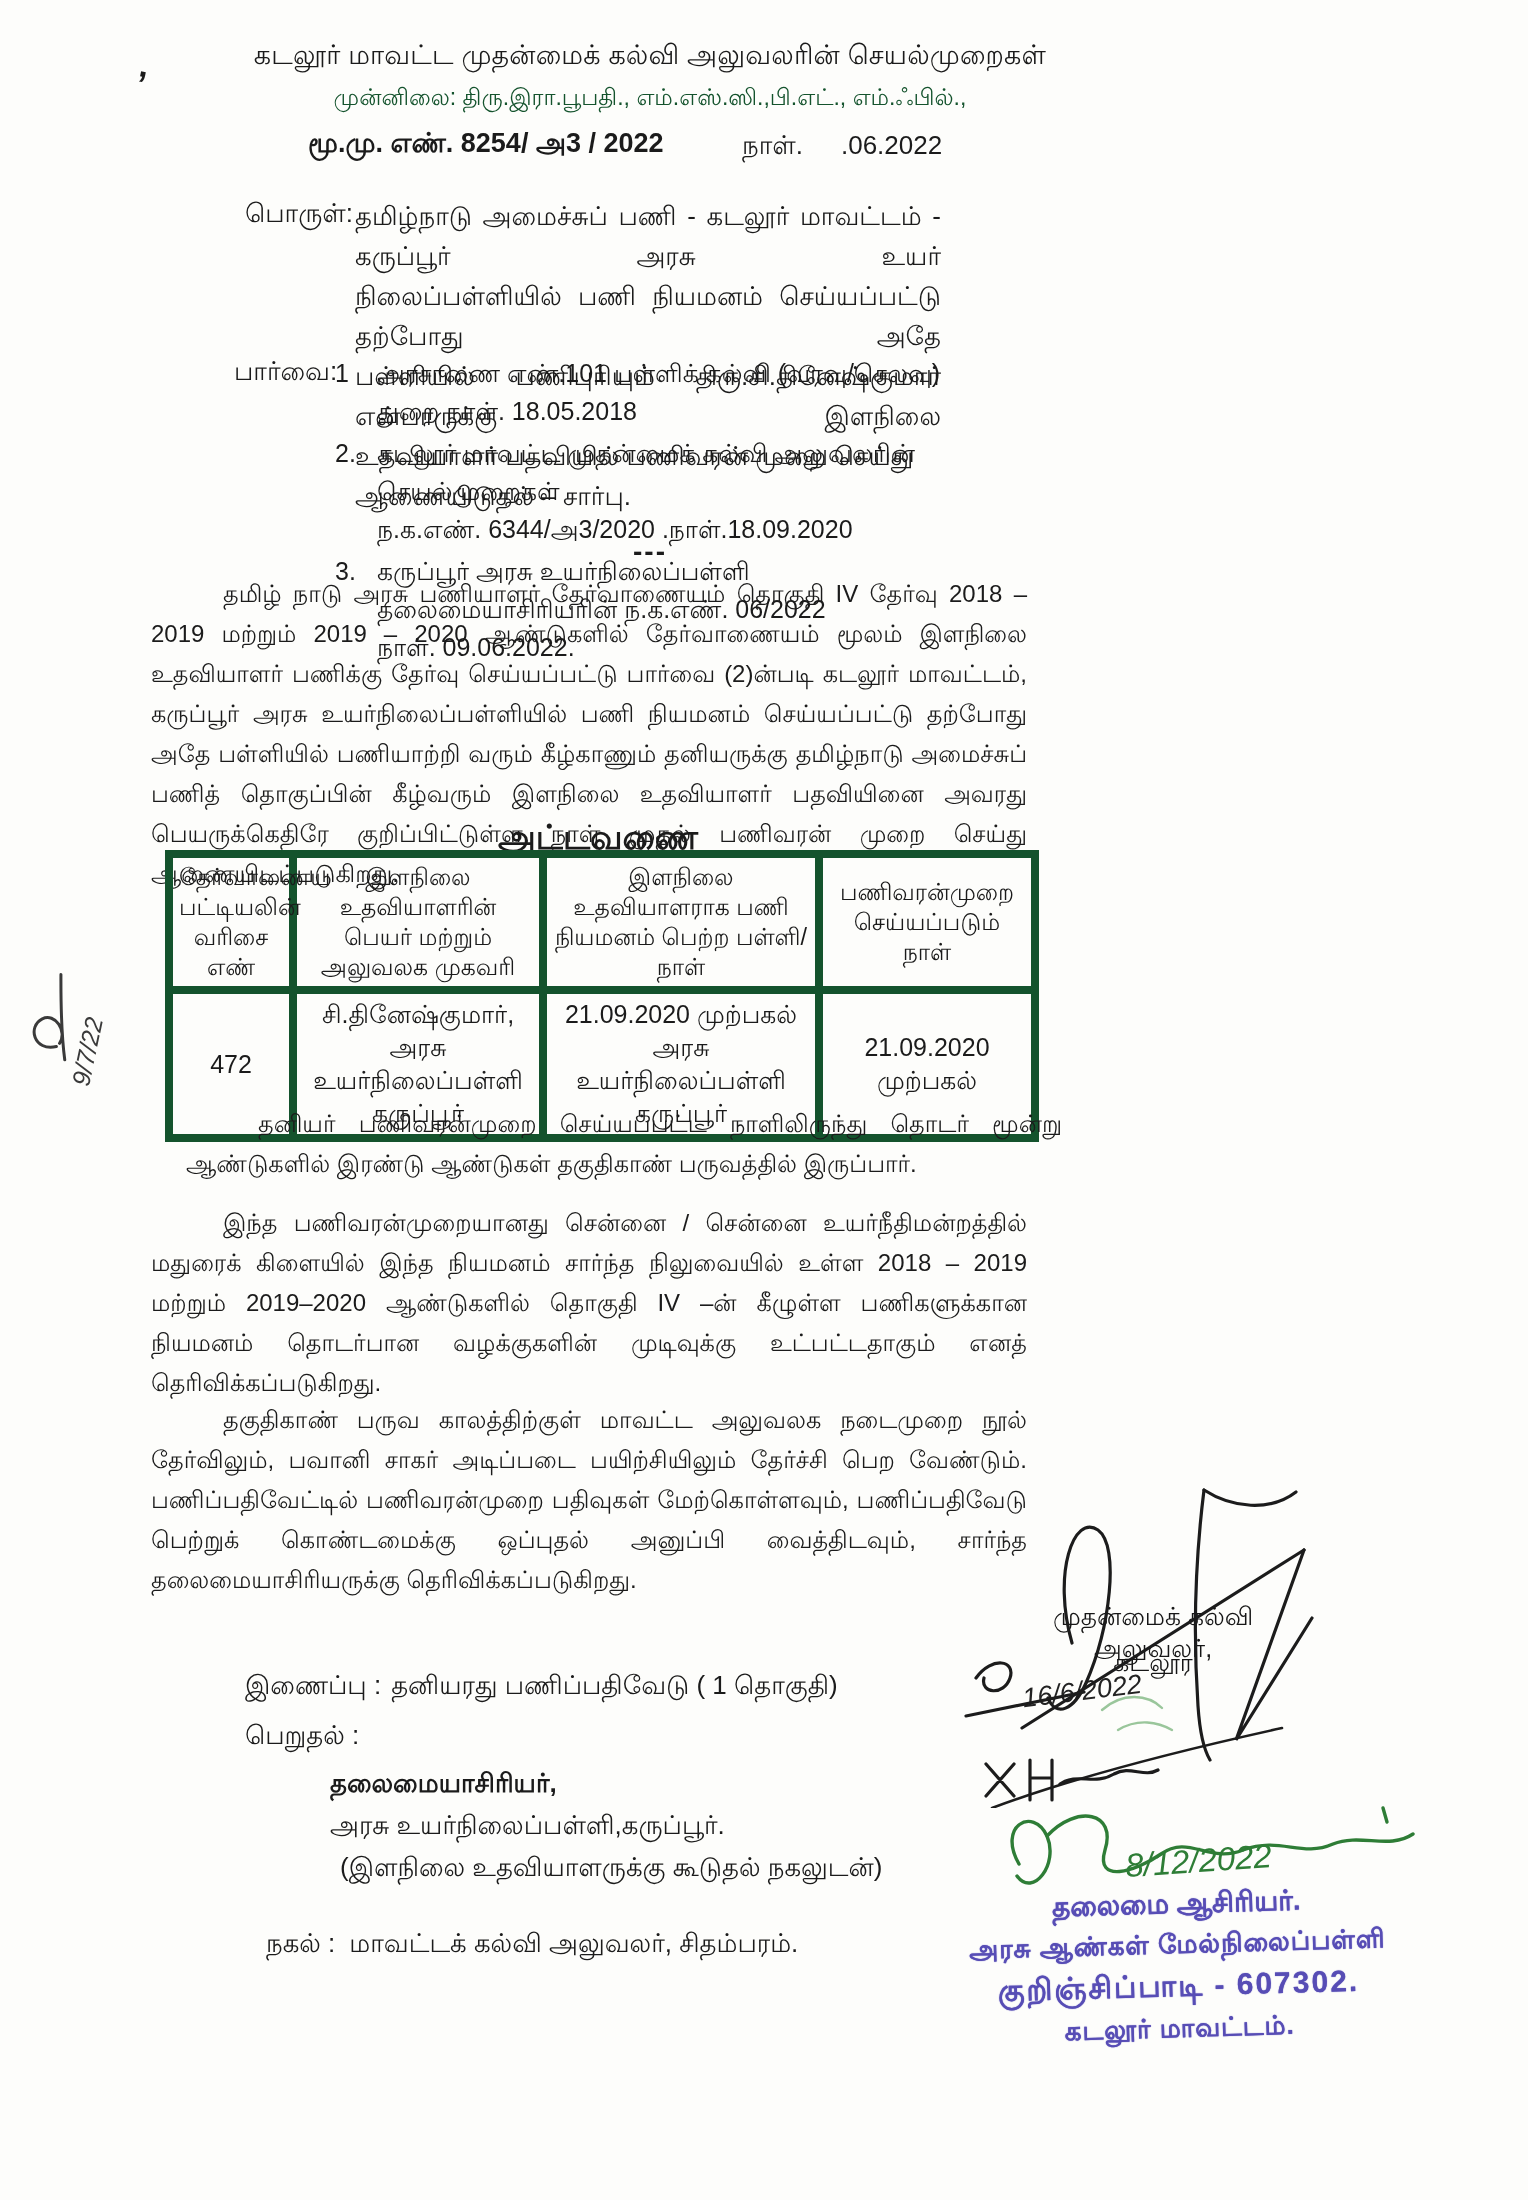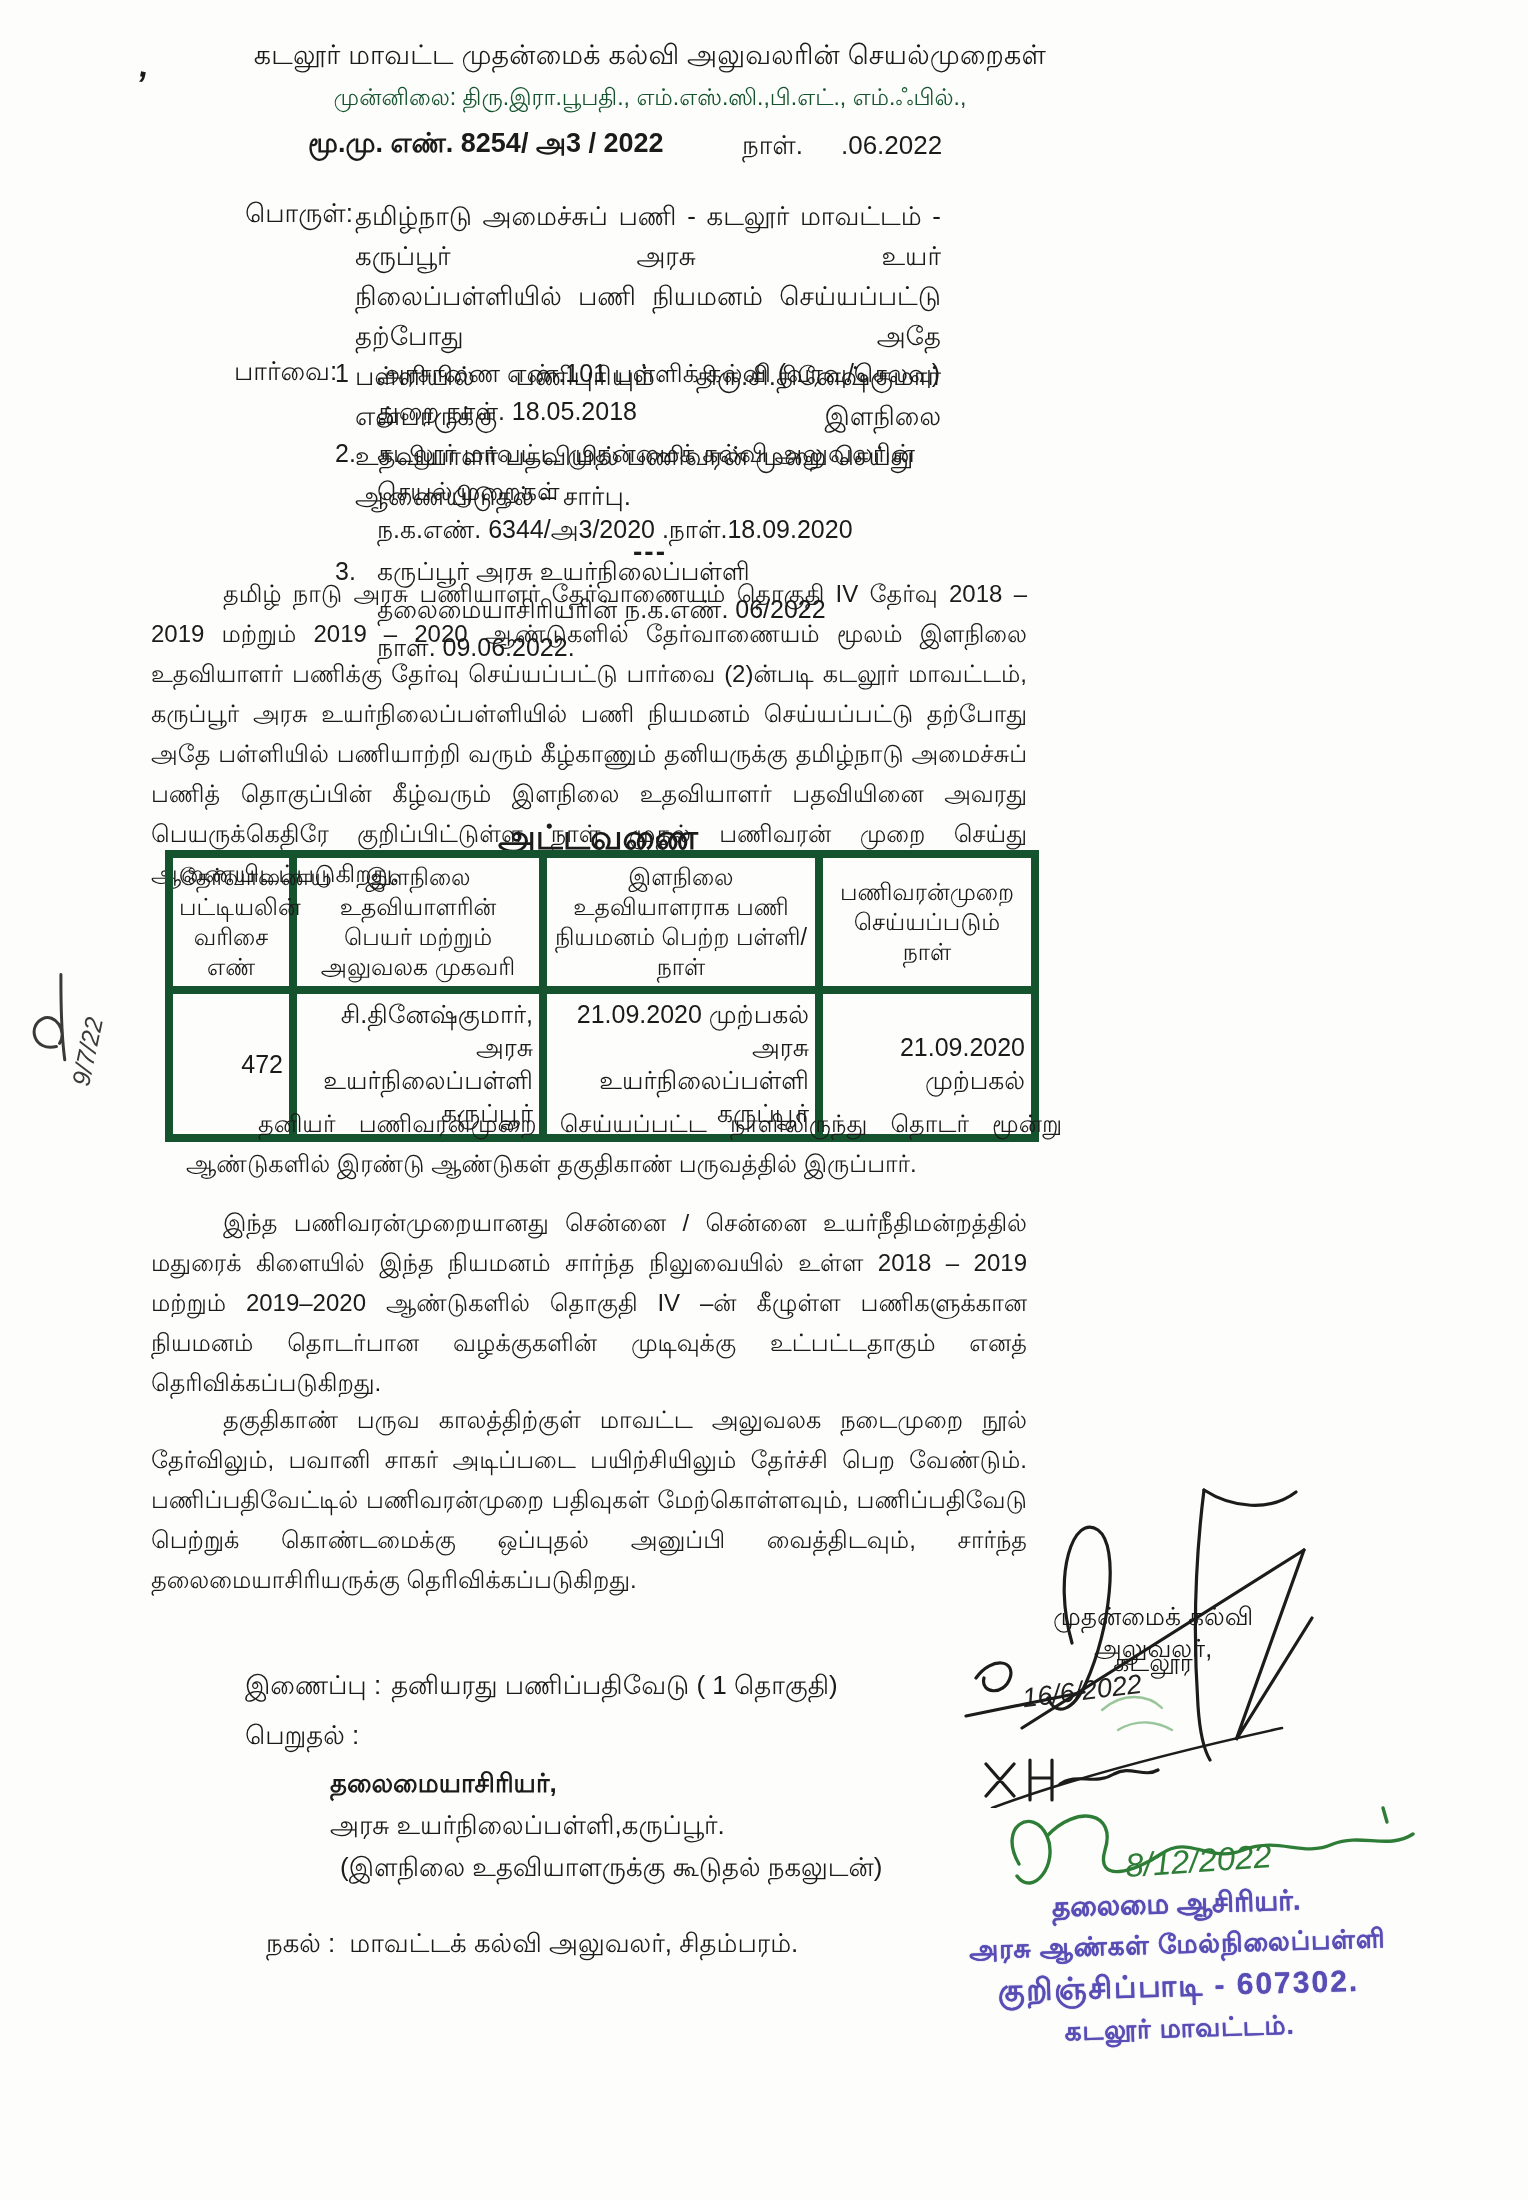--- a/index.html
+++ b/index.html
@@ -35,21 +35,21 @@
   .tbl-title{left:165px;top:818px;width:866px;font-size:34px;font-weight:600;text-decoration:underline;}
   table.proc{
     position:absolute;left:165px;top:850px;width:866px;
     border-collapse:collapse;table-layout:fixed;
   }
   table.proc th,table.proc td{
     border:8px solid #14532d;vertical-align:middle;padding:4px 6px;
     font-weight:400;
   }
   table.proc th{font-size:23.5px;line-height:30px;text-align:center;}
-  table.proc td{font-size:25px;line-height:33px;text-align:right;}
+  table.proc td{font-size:25px;line-height:33px;text-align:center;}
   .col1{width:124px;}.col2{width:250px;}.col3{width:276px;}.col4{width:216px;}
   .th-row{height:102px;}
   .td-row{height:130px;}
   td.name-cell{text-align:left;padding-left:14px;}
   .serial{font-size:27px;font-weight:600;}
   .margin-note{left:58px;top:940px;width:120px;height:190px;transform:rotate(-72deg);color:#3a3a3a;}
   .margin-note .mdate{font-size:25px;font-style:italic;transform:rotate(-6deg);display:block;margin-top:-6px;}
   .sig-title{left:1008px;top:1602px;width:290px;font-size:25px;text-align:center;color:#161616;}
   .sig-place{left:1008px;top:1648px;width:290px;font-size:25px;text-align:center;color:#161616;}
   .hand-date{left:1022px;top:1676px;font-size:27px;font-style:italic;transform:rotate(-7deg);color:#222;}

